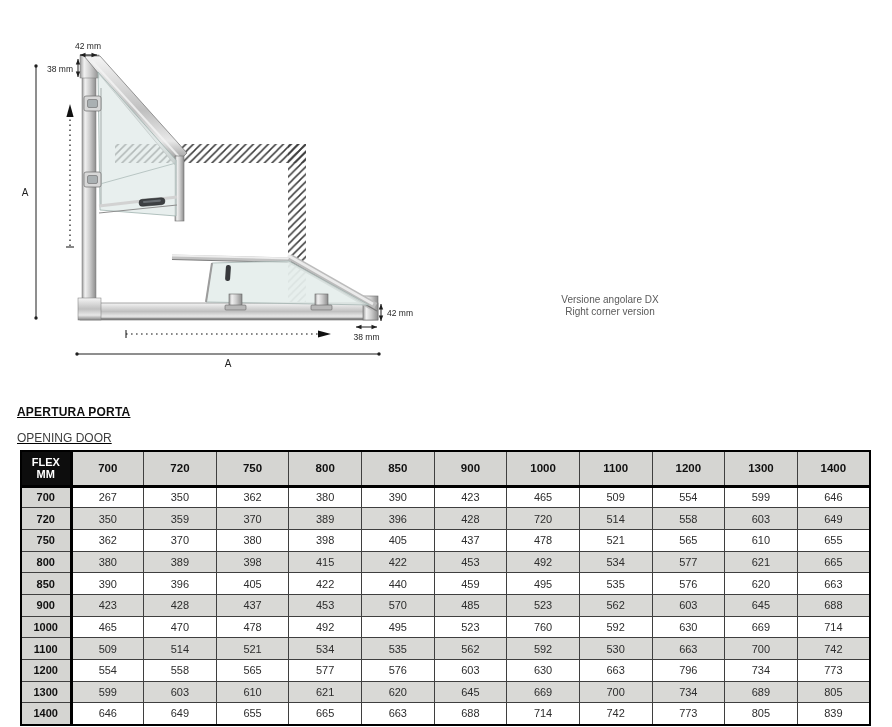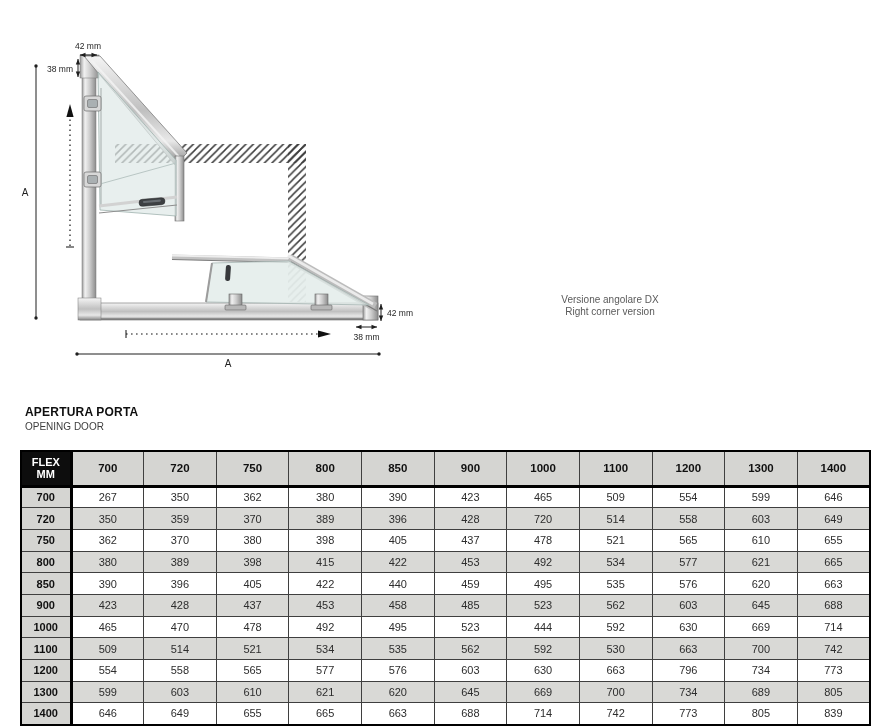--- a/index.html
+++ b/index.html
@@ -1,23 +1,23 @@
 <!DOCTYPE html>
 <html><head>
 <meta charset="utf-8">
 <style>
   html,body{margin:0;padding:0;}
   body{
     width:892px;height:727px;background:#ffffff;position:relative;overflow:hidden;
     font-family:"Liberation Sans",sans-serif;
   }
   svg.diagram{position:absolute;top:0;left:0;font-family:"Liberation Sans",sans-serif;}
-  .section-title{position:absolute;left:25px;top:405px;}
+  .section-title{position:absolute;left:17px;top:405px;text-decoration:underline;}
   .st-main{font-size:12px;font-weight:bold;color:#0f0f0f;letter-spacing:.2px;}
-  .st-sub{font-size:10px;color:#3d3d3d;margin-top:2px;}
+  .st-sub{font-size:12px;color:#3d3d3d;margin-top:12px;}
   table.flex-table{
     position:absolute;left:20px;top:450px;width:851px;
     border-collapse:collapse;table-layout:fixed;border:2px solid #000;
   }
   table.flex-table col.c0{width:50px;}
   table.flex-table th,table.flex-table td{
     border:1px solid #3f3f3f;text-align:center;padding:0;vertical-align:middle;
   }
   table.flex-table thead tr{height:35px;}
   table.flex-table thead th{
@@ -282,37 +282,37 @@
         <td>576</td>
         <td>620</td>
         <td>663</td>
       </tr>
       <tr class="alt">
         <th>900</th>
         <td>423</td>
         <td>428</td>
         <td>437</td>
         <td>453</td>
-        <td>458</td>
+        <td>570</td>
         <td>485</td>
         <td>523</td>
         <td>562</td>
         <td>603</td>
         <td>645</td>
         <td>688</td>
       </tr>
       <tr>
         <th>1000</th>
         <td>465</td>
         <td>470</td>
         <td>478</td>
         <td>492</td>
         <td>495</td>
         <td>523</td>
-        <td>444</td>
+        <td>760</td>
         <td>592</td>
         <td>630</td>
         <td>669</td>
         <td>714</td>
       </tr>
       <tr class="alt">
         <th>1100</th>
         <td>509</td>
         <td>514</td>
         <td>521</td>

